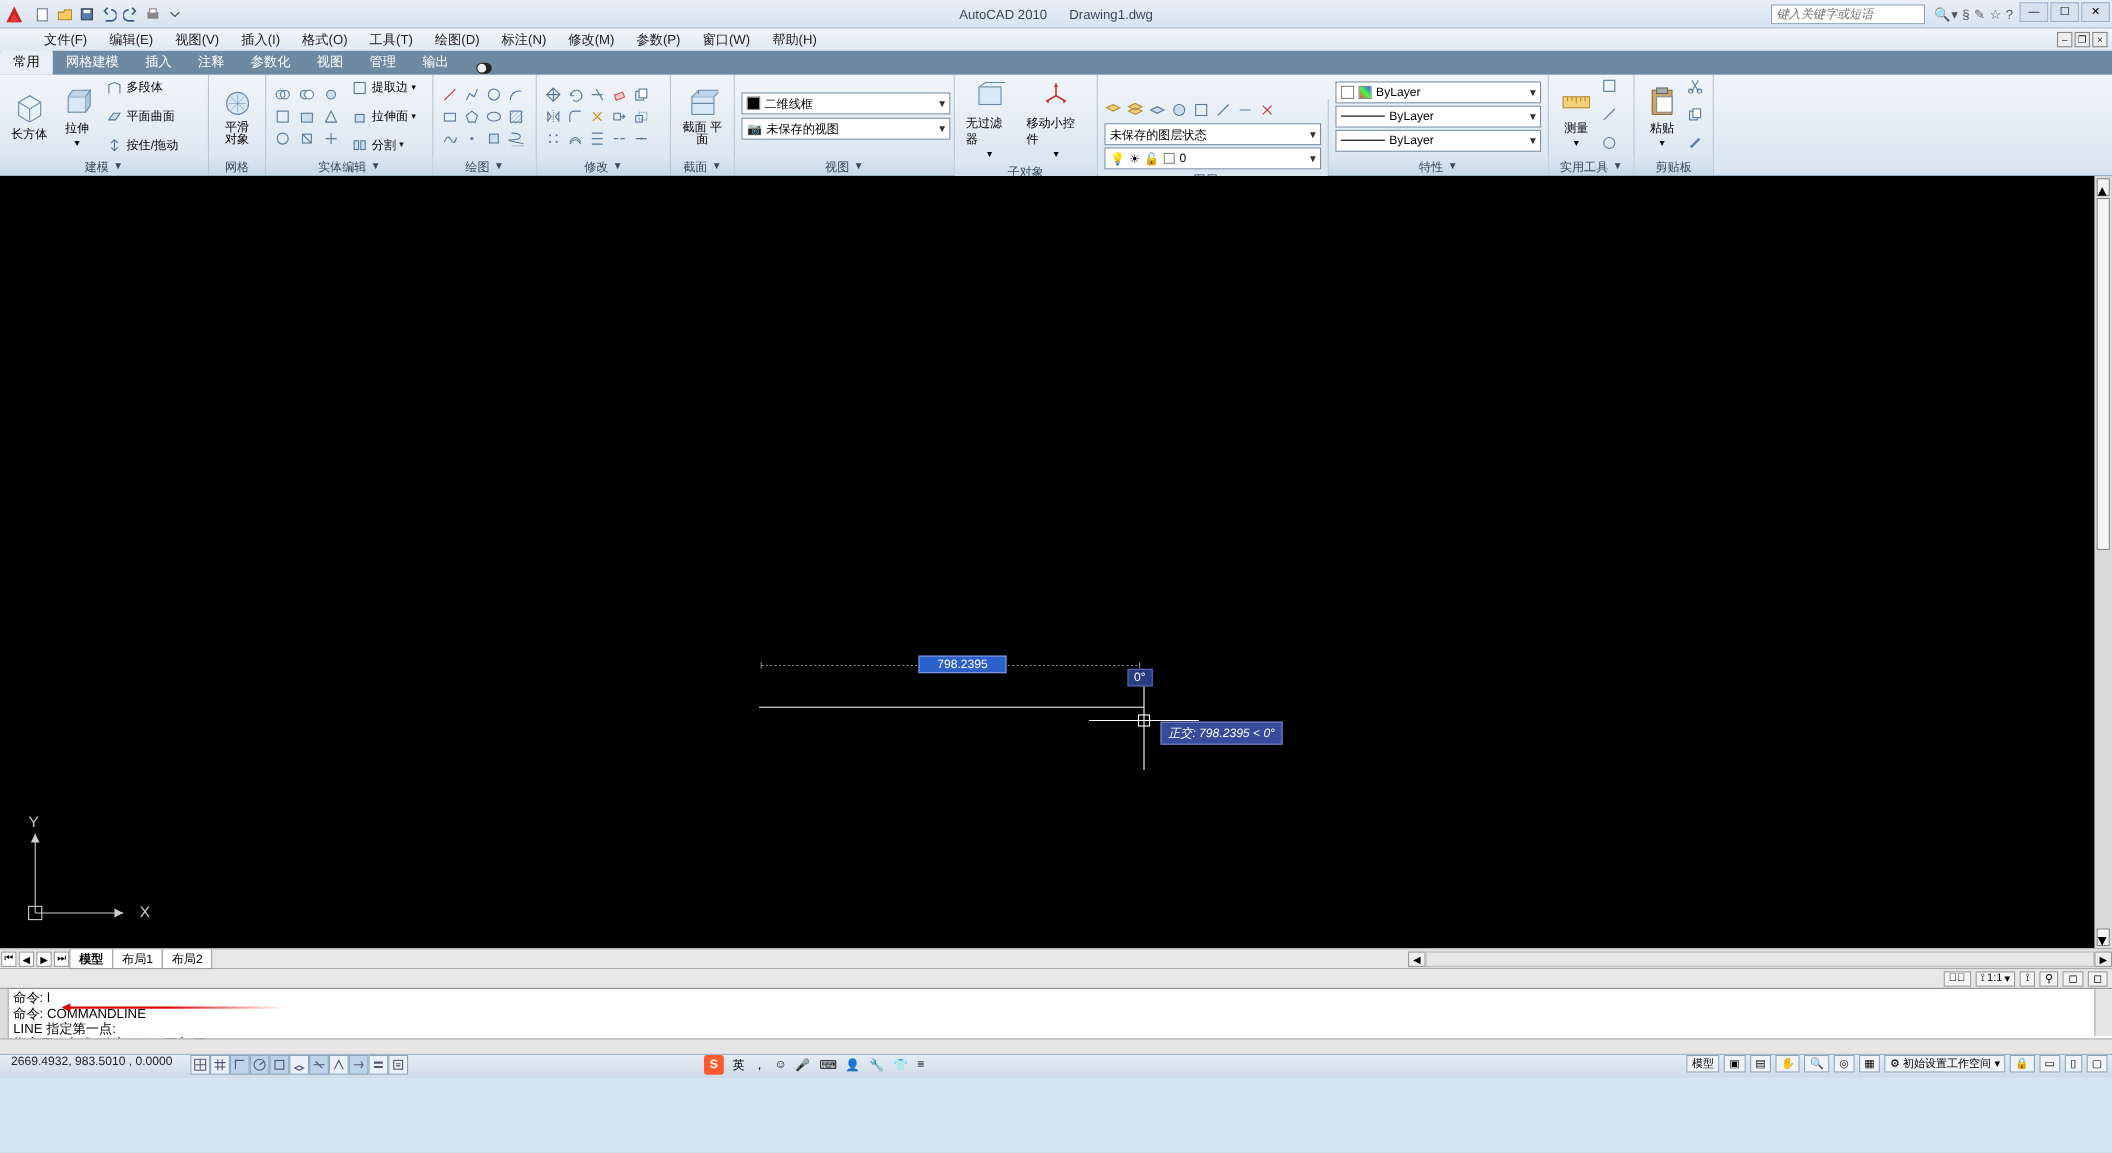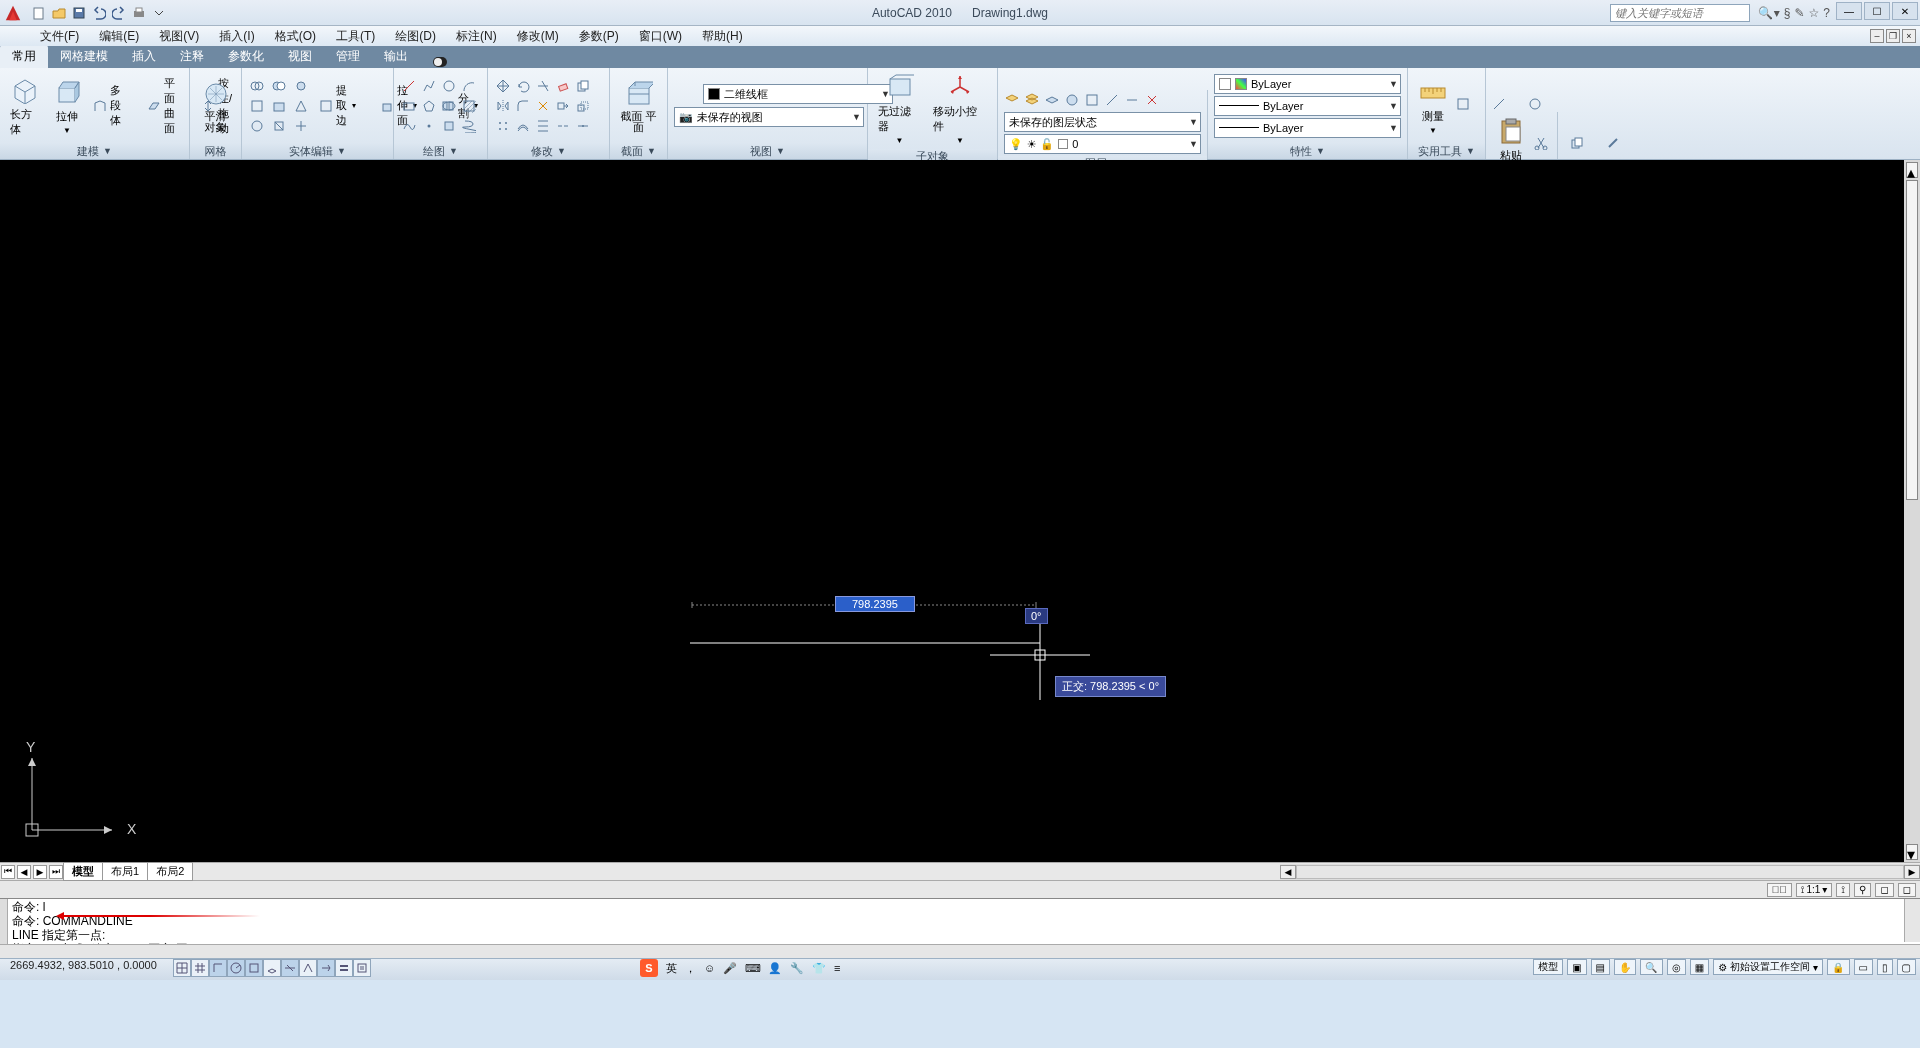--- a/index.html
+++ b/index.html
@@ -23,21 +23,21 @@
 .ribbon-tabs .rtab{padding:3px 12px; color:#fff; cursor:default;}
 .ribbon-tabs .rtab.active{background:#e8eff6; color:#000; border-radius:3px 3px 0 0;}
 .ribbon-tabs .bulb{margin-left:8px;display:flex;align-items:center;justify-content:center;width:24px;}
 .ribbon{height:92px; background:linear-gradient(#f0f5fa,#d9e4ef); border-bottom:1px solid #9db1c4; display:flex;}
 .rgroup{border-right:1px solid #b6c6d5; display:flex; flex-direction:column; position:relative;}
 .rgroup .body{flex:1; display:flex; align-items:center; padding:2px 6px; gap:4px;}
 .rgroup .label{height:16px; font-size:11px; text-align:center; color:#3a4a5a; background:linear-gradient(#dde7f1,#c9d7e5); display:flex; align-items:center; justify-content:center; gap:4px;}
 .rgroup .label .dd{font-size:9px;}
 .bigbtn{display:flex;flex-direction:column;align-items:center;justify-content:center;gap:2px;font-size:11px;padding:2px 4px;min-width:38px;}
 .bigbtn .ico{width:30px;height:30px;display:flex;align-items:center;justify-content:center;}
-.smallrow{display:flex;flex-direction:row;gap:18px;}
+.smallrow{display:flex;flex-direction:column;gap:8px;}
 .smallbtn{display:flex;align-items:center;gap:3px;font-size:11px;height:18px;padding:0 3px;}
 .smallbtn .ico{width:16px;height:16px;display:flex;align-items:center;justify-content:center;}
 .icogrid{display:grid;grid-template-columns:repeat(5,18px);grid-template-rows:repeat(3,18px);gap:2px;}
 .icogrid .g{width:18px;height:18px;display:flex;align-items:center;justify-content:center;border:1px solid transparent;}
 .icogrid .g svg{width:14px;height:14px;}
 .combo{height:20px;background:#fff;border:1px solid #7a91a7;display:flex;align-items:center;font-size:11px;padding:0 4px;gap:4px;position:relative;}
 .combo .dd{position:absolute;right:2px;font-size:9px;color:#333;}
 .canvas-area{position:relative;height:702px;background:#000;}
 .canvas-area .scrollbar-v{position:absolute;right:0;top:0;width:16px;height:100%;background:#d9d9d9;}
 .canvas-area .scrollbar-v .thumb{position:absolute;left:2px;width:12px;background:#f5f5f5;border:1px solid #888;}
@@ -525,21 +525,21 @@
       </div>
     </div>
     <div class="label">
         <span>截面</span>
         <span class="dd">▼</span>
       </div>
   </div>
 
   <div class="rgroup" style="width:200px;">
     <div class="body" style="flex-direction:column;align-items:stretch;gap:3px;justify-content:center;">
-      <div class="combo" style="width:190px;margin-left:29px;">
+      <div class="combo" style="width:190px;">
           <span style="width:12px;height:12px;background:#000;border:1px solid #888;"></span>
           <span>二维线框</span>
           <span class="dd">▼</span>
         </div>
       <div class="combo" style="width:190px;">
           <span>📷</span>
           <span>未保存的视图</span>
           <span class="dd">▼</span>
         </div>
     </div>
@@ -692,21 +692,21 @@
             </svg>
           </div>
       </div>
     </div>
     <div class="label">
         <span>实用工具</span>
         <span class="dd">▼</span>
       </div>
   </div>
 
-  <div class="rgroup" style="width:72px;margin-top:44px;">
+  <div class="rgroup" style="width:72px;">
     <div class="body">
       <div class="bigbtn">
         <div class="ico">
             <svg width="26" height="28">
               <rect x="4" y="4" width="18" height="22" fill="#c8a96a" stroke="#8a6a3a"></rect>
               <rect x="8" y="2" width="10" height="5" fill="#aaa" stroke="#666"></rect>
               <rect x="8" y="10" width="14" height="14" fill="#fff" stroke="#888"></rect>
             </svg>
           </div>
         <span>粘贴</span>
@@ -746,21 +746,21 @@
     <line x1="692" y1="445" x2="1036" y2="445" stroke="#888" stroke-width="1" stroke-dasharray="2 2"></line>
     <line x1="692" y1="442" x2="692" y2="448" stroke="#888"></line>
     <line x1="1036" y1="442" x2="1036" y2="448" stroke="#888"></line>
 
     <line x1="1040" y1="455" x2="1040" y2="540" stroke="#fff"></line>
     <line x1="990" y1="495" x2="1090" y2="495" stroke="#fff"></line>
     <rect x="1035" y="490" width="10" height="10" fill="none" stroke="#fff"></rect>
   </svg>
   <div class="dim-input sel" style="left:835px;top:436px;">798.2395</div>
   <div class="ang-input" style="left:1025px;top:448px;">0°</div>
-  <div class="tooltip" style="left:1055px;top:516px;">正交: 798.2395 &lt; 0°</div>
+  <div class="tooltip" style="left:1055px;top:496px;font-style:italic;">正交: 798.2395 &lt; 0°</div>
 
   <svg class="ucs" width="130" height="110">
     <line x1="20" y1="90" x2="100" y2="90" stroke="#ccc"></line>
     <polygon points="100,90 92,86 92,94" fill="#ccc"></polygon>
     <text x="115" y="94" fill="#ccc" font-size="14">X</text>
     <line x1="20" y1="90" x2="20" y2="18" stroke="#ccc"></line>
     <polygon points="20,18 16,26 24,26" fill="#ccc"></polygon>
     <text x="14" y="12" fill="#ccc" font-size="14">Y</text>
     <rect x="14" y="84" width="12" height="12" fill="none" stroke="#ccc"></rect>
   </svg>

